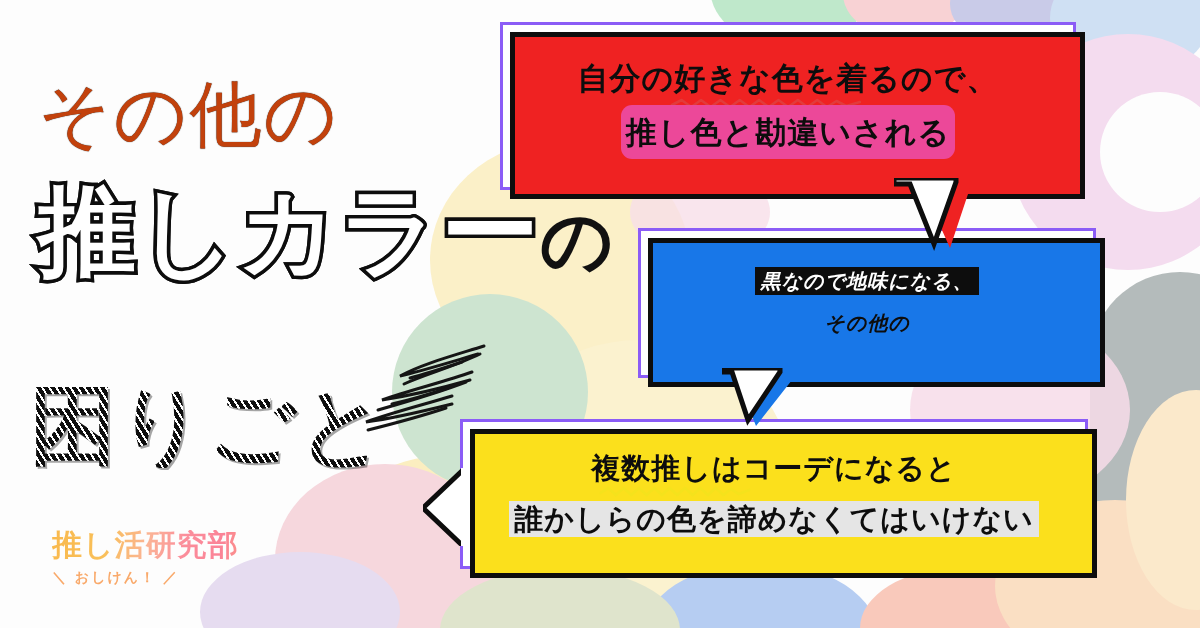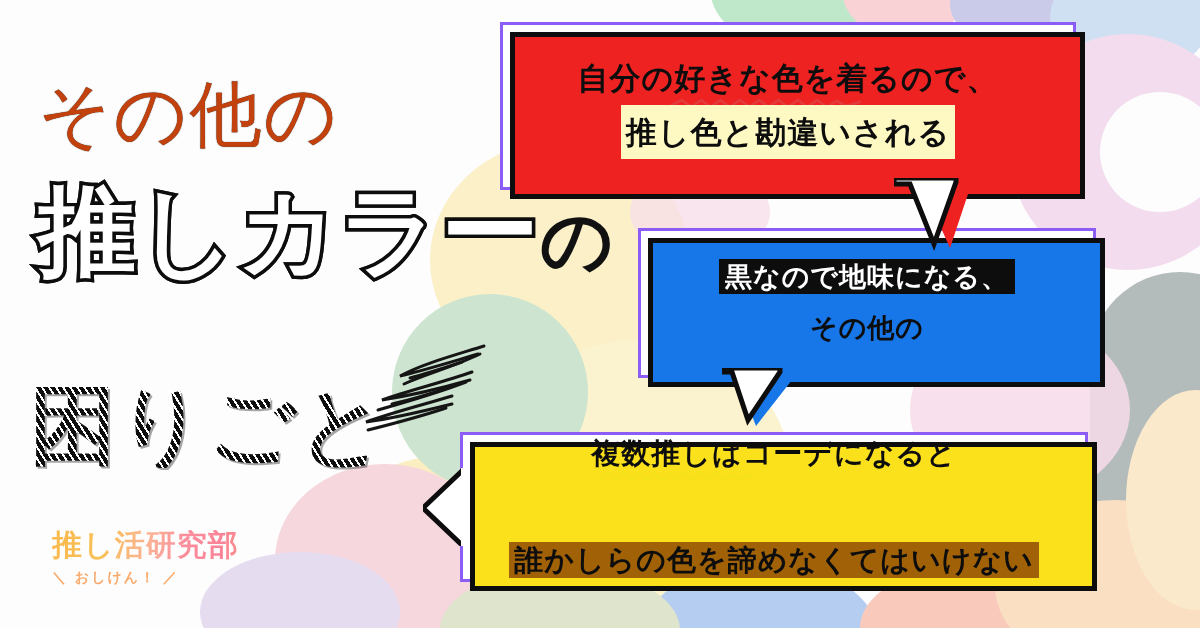--- a/index.html
+++ b/index.html
@@ -176,50 +176,50 @@
   }
   .bline {
     font-family: "DejaVu Sans", sans-serif;
     font-weight: 700;
     color: #0d0d0d;
     white-space: nowrap;
     letter-spacing: 1px;
     line-height: 1.28;
     position: relative;
   }
-  .hl-pink   { background: #fef9c3; padding: 9px 5px; }
+  .hl-pink   { background: #ec4899; padding: 9px 5px; border-radius: 11px; }
   .hl-black  { background: #0d0d0d; color: #ffffff; padding: 2px 6px; }
-  .hl-salmon { background: #a16207; padding: 1px 5px; }
+  .hl-salmon { background: #e5e5e5; padding: 1px 5px; }
 
   .squig { position: absolute; left: 0; bottom: -11px; width: 100%; height: 13px; }
 
   
   #bubble1 { left: 500px; top: 22px; width: 576px; height: 168px; }
   #bubble1 .bshadow { background: #ef2222; }
   #bubble1 .bline { font-size: 31px; }
   .tail1 {
     position: absolute;
     left: 894px; top: 178px;
     width: 80px; height: 74px;
     z-index: 6;
   }
 
   
   #bubble2 { left: 638px; top: 228px; width: 458px; height: 150px; }
   #bubble2 .bshadow { background: #1877e8; }
-  #bubble2 .bline { font-size: 27px; }
+  #bubble2 .bline { font-size: 20px; font-style: italic; }
   .tail2 {
     position: absolute;
     left: 722px; top: 368px;
     width: 72px; height: 62px;
     z-index: 6;
   }
 
   
-  #bubble3 { left: 460px; top: 432px; width: 628px; height: 150px; justify-content: space-between; }
+  #bubble3 { left: 460px; top: 419px; width: 628px; height: 150px; }
   #bubble3 .bshadow { background: #fbe01c; }
   #bubble3 .bline { font-size: 29px; }
   .tail3 {
     position: absolute;
     left: 423px; top: 468px;
     width: 46px; height: 78px;
     z-index: 6;
   }
 </style>
 </head>

